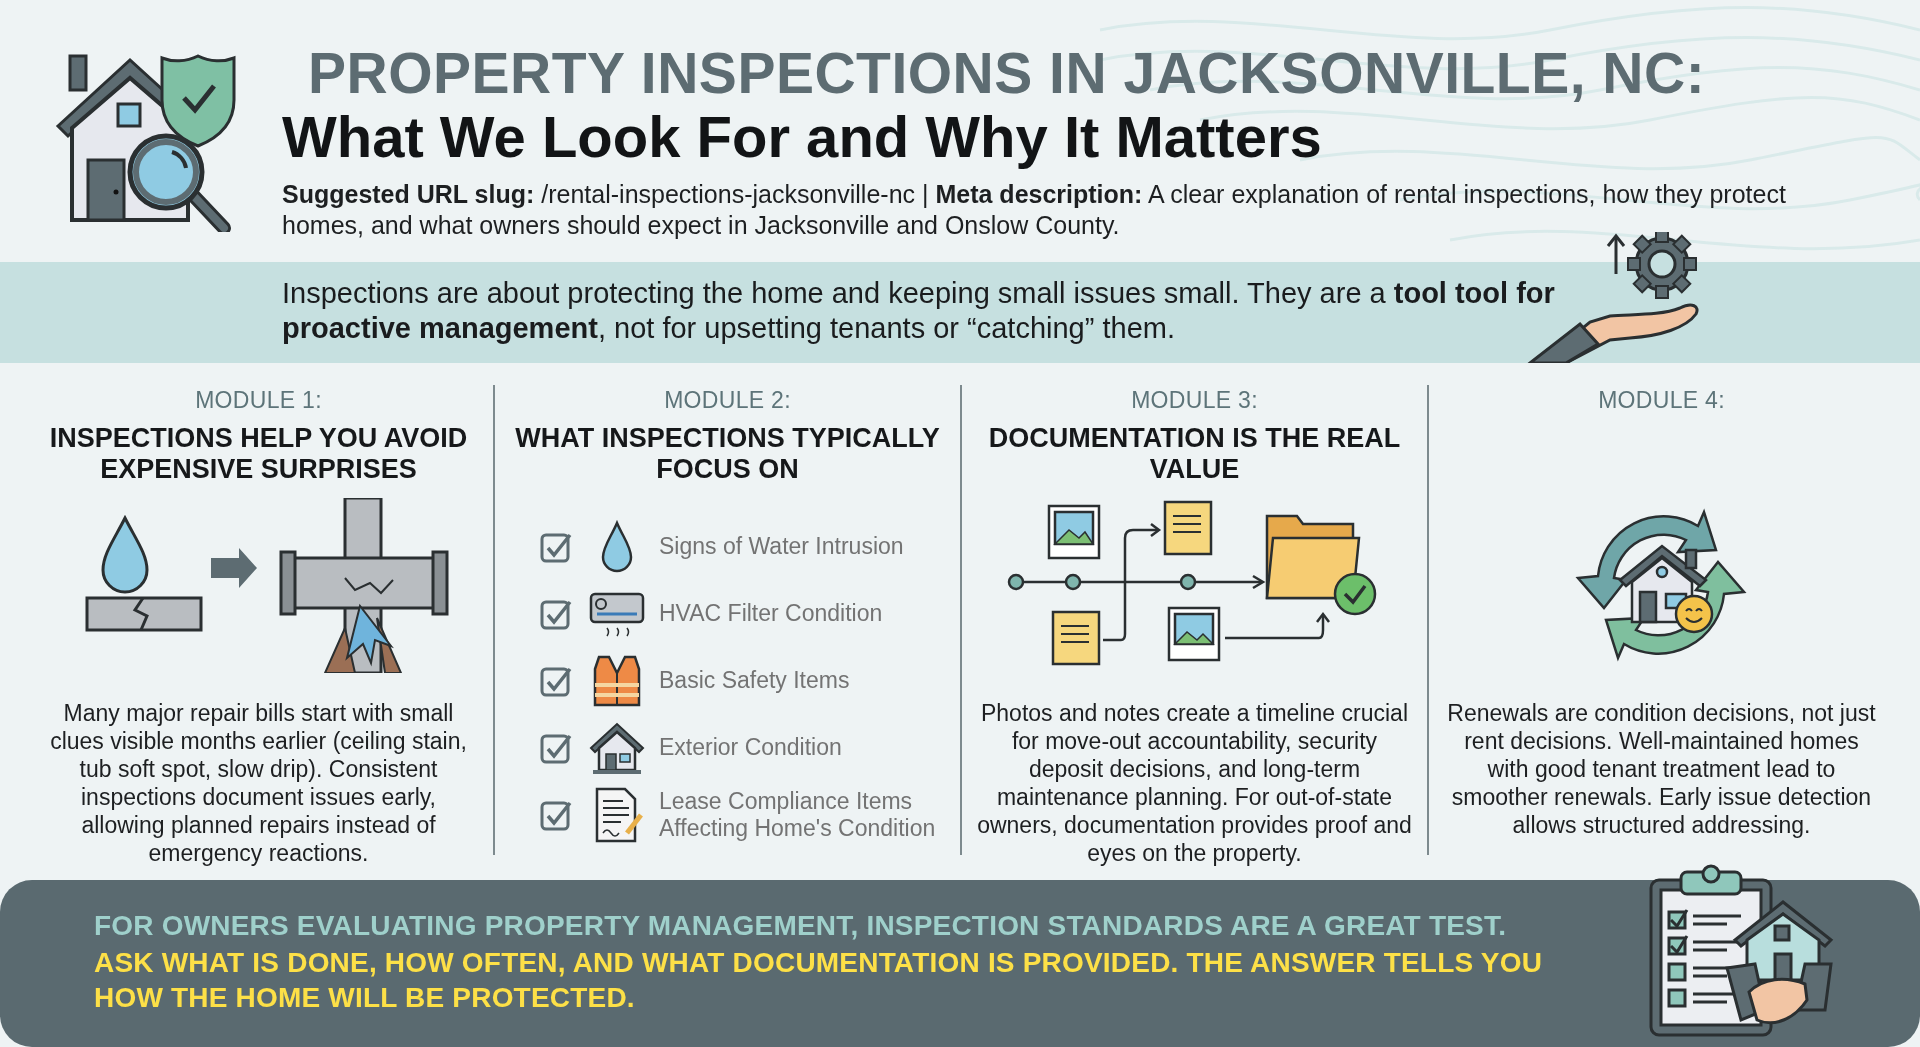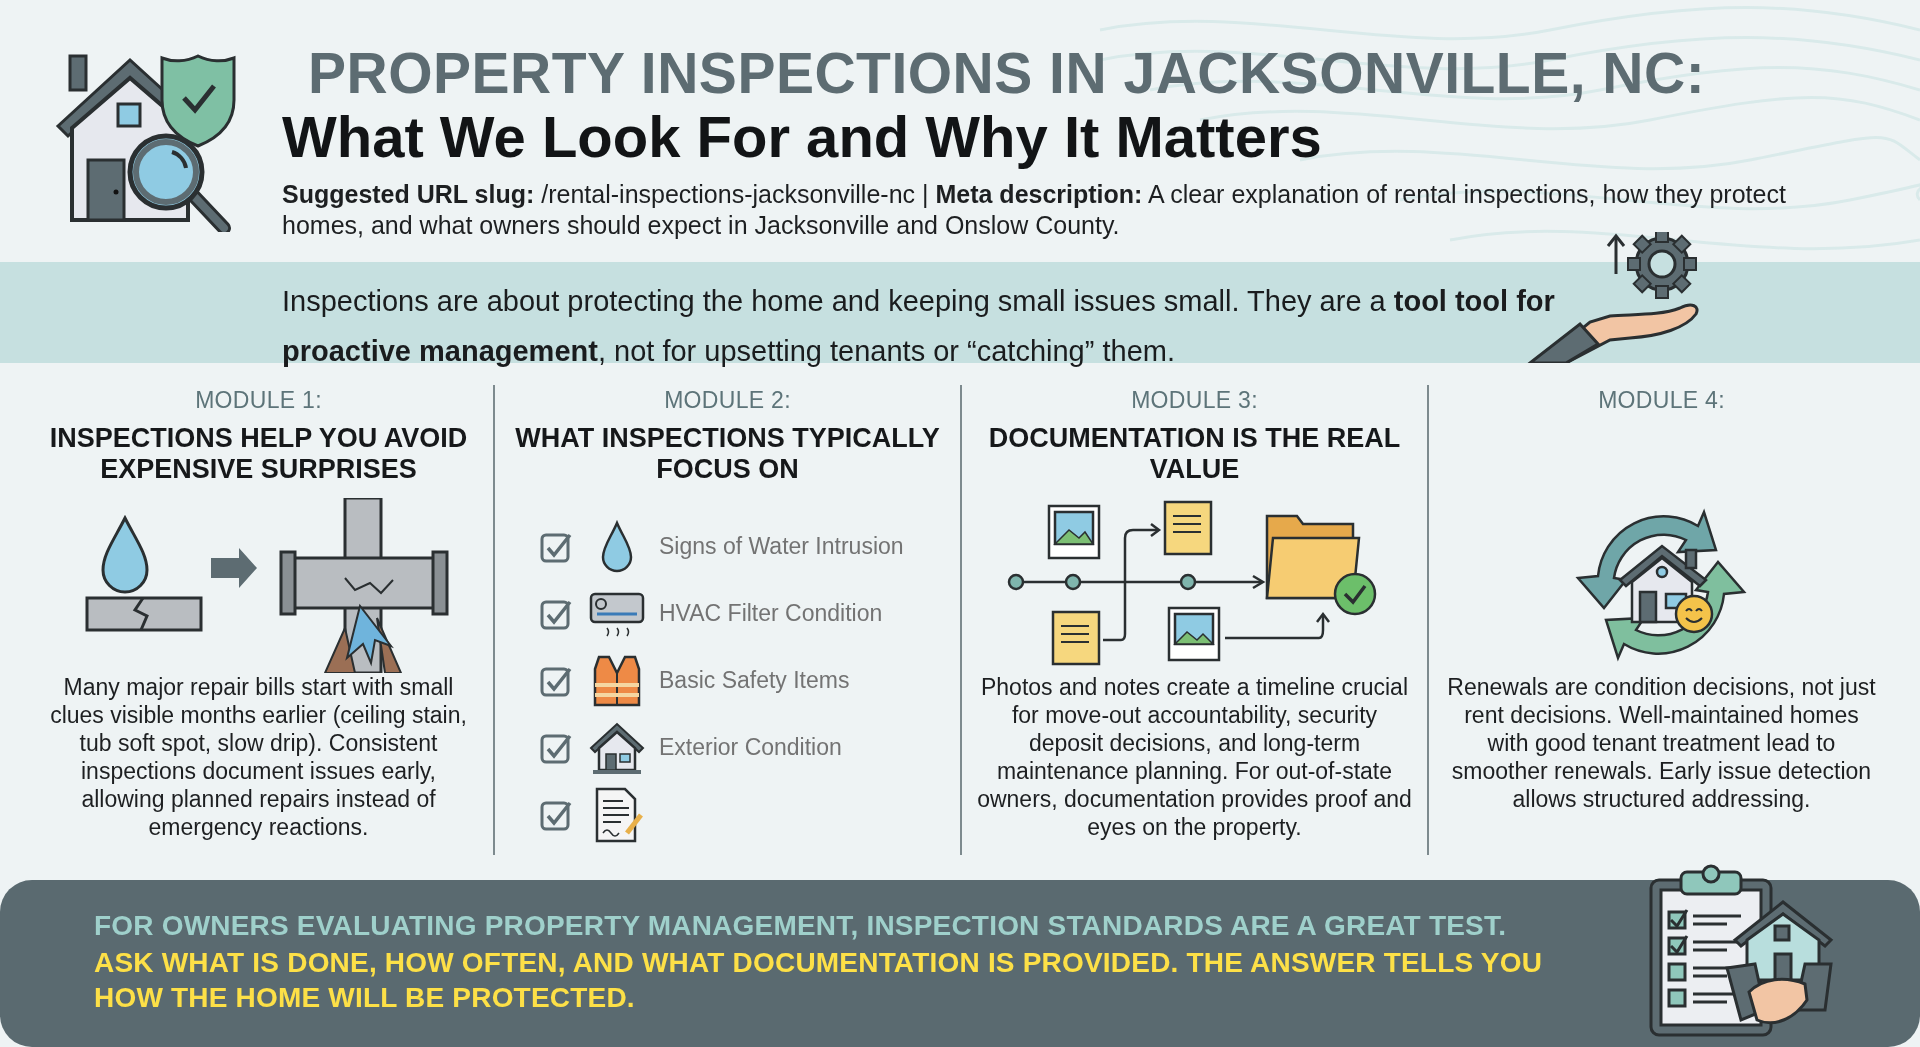--- a/index.html
+++ b/index.html
@@ -34,38 +34,38 @@
     font-family: "Liberation Sans", sans-serif;
   }
   .meta b { font-weight: 700; }
   
   .band {
     position: absolute; left: 0; top: 262px; width: 1920px; height: 101px;
     background: #c6e0e0;
   }
   .band-text {
     position: absolute; left: 282px; top: 14px; width: 1300px;
-    font-size: 29px; line-height: 50px; color: #1a1c1e;
+    font-size: 29px; line-height: 35px; color: #1a1c1e;
   }
   .band-text b { font-weight: 700; }
   .band-icon { position: absolute; left: 1520px; top: -30px; width: 200px; height: 131px; }
   
   .modules { position: absolute; left: 0; top: 363px; width: 1920px; height: 517px; }
   .divider { position: absolute; top: 22px; width: 2px; height: 470px; background: #7d8a8e; }
   .module { position: absolute; top: 0; width: 467px; height: 638px; text-align: center; }
   .mod-label {
     position: absolute; left: 0; right: 0; top: 24px;
     font-size: 23px; color: #5d7479; letter-spacing: 0.3px;
   }
   .mod-title {
     position: absolute; left: 0; right: 0; top: 60px;
     font-size: 27px; line-height: 31px; font-weight: 700; color: #16181a;
   }
   .mod-body {
-    position: absolute; left: 14px; right: 14px; top: 310px;
+    position: absolute; left: 14px; right: 14px; top: 336px;
     font-size: 23px; line-height: 28px; color: #1d1f21;
   }
   .mod-art { position: absolute; left: 0; right: 0; top: 135px; height: 175px; }
   .checklist { position: absolute; left: 45px; top: 150px; width: 420px; text-align: left; }
   .check-row { position: relative; height: 67px; display: flex; align-items: center; }
   .check-box { width: 34px; height: 34px; margin-right: 16px; flex: none; }
   .check-icon { width: 56px; height: 56px; margin-right: 14px; flex: none; }
   .check-text { font-size: 23px; line-height: 27px; color: #737373; }
   
   .bottom {
@@ -234,20 +234,21 @@
             <path d="M8 2 L36 2 L46 12 L46 54 L8 54Z" fill="#f5f5f5" stroke="#2a2f31" stroke-width="2.5"></path>
             <g stroke="#2a2f31" stroke-width="2">
               <line x1="14" y1="14" x2="34" y2="14"></line>
               <line x1="14" y1="21" x2="40" y2="21"></line>
               <line x1="14" y1="28" x2="40" y2="28"></line>
               <line x1="14" y1="35" x2="32" y2="35"></line>
             </g>
             <path d="M14 46 q4 -6 8 0 t8 0" fill="none" stroke="#2a2f31" stroke-width="1.5"></path>
             <line x1="38" y1="46" x2="52" y2="28" stroke="#e8b04a" stroke-width="5"></line>
           </svg>
+        <span class="check-text">Lease Compliance Items Affecting Home's Condition</span>
       </div>
     </div>
   </section>
 
   <section class="module" style="left:961px">
     <div class="mod-label">MODULE 3:</div>
     <h3 class="mod-title">DOCUMENTATION IS THE REAL VALUE</h3>
     <svg class="mod-art" viewBox="0 0 467 175">
       <g stroke="#2a2f31" stroke-width="2.5">
         <line x1="55" y1="84" x2="300" y2="84"></line>

